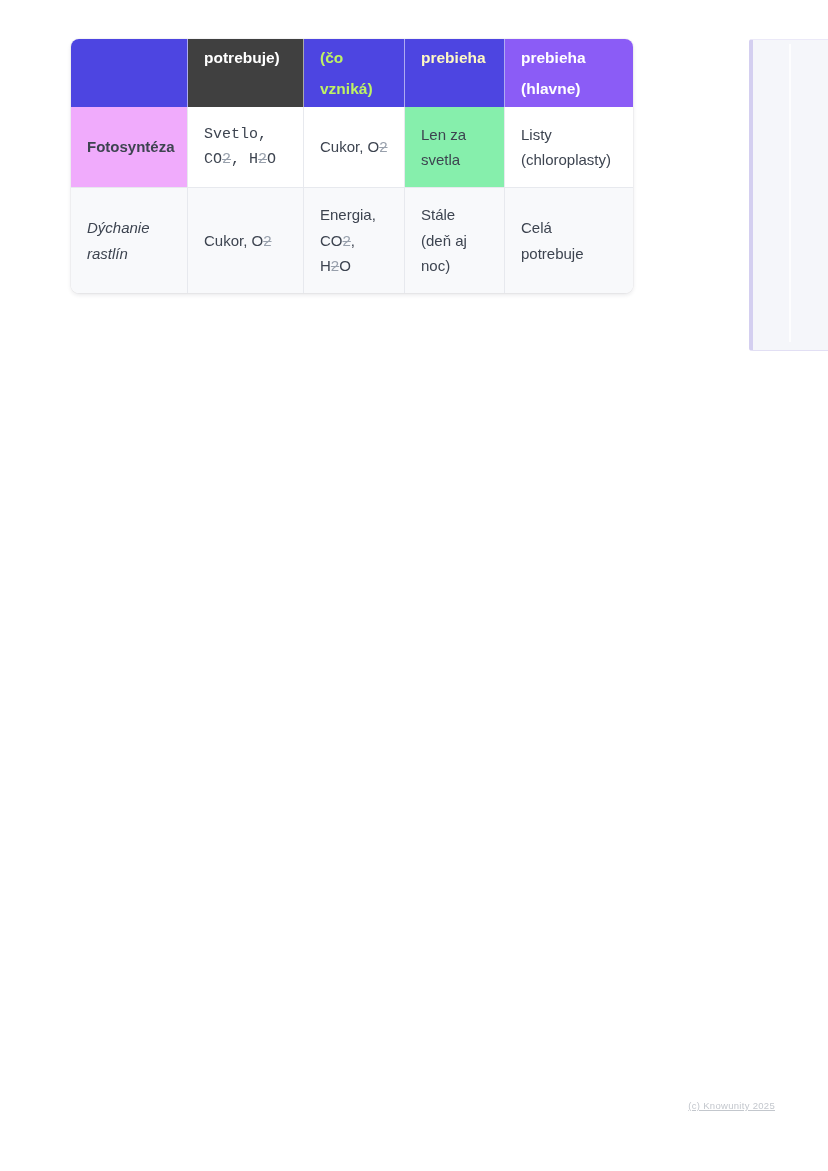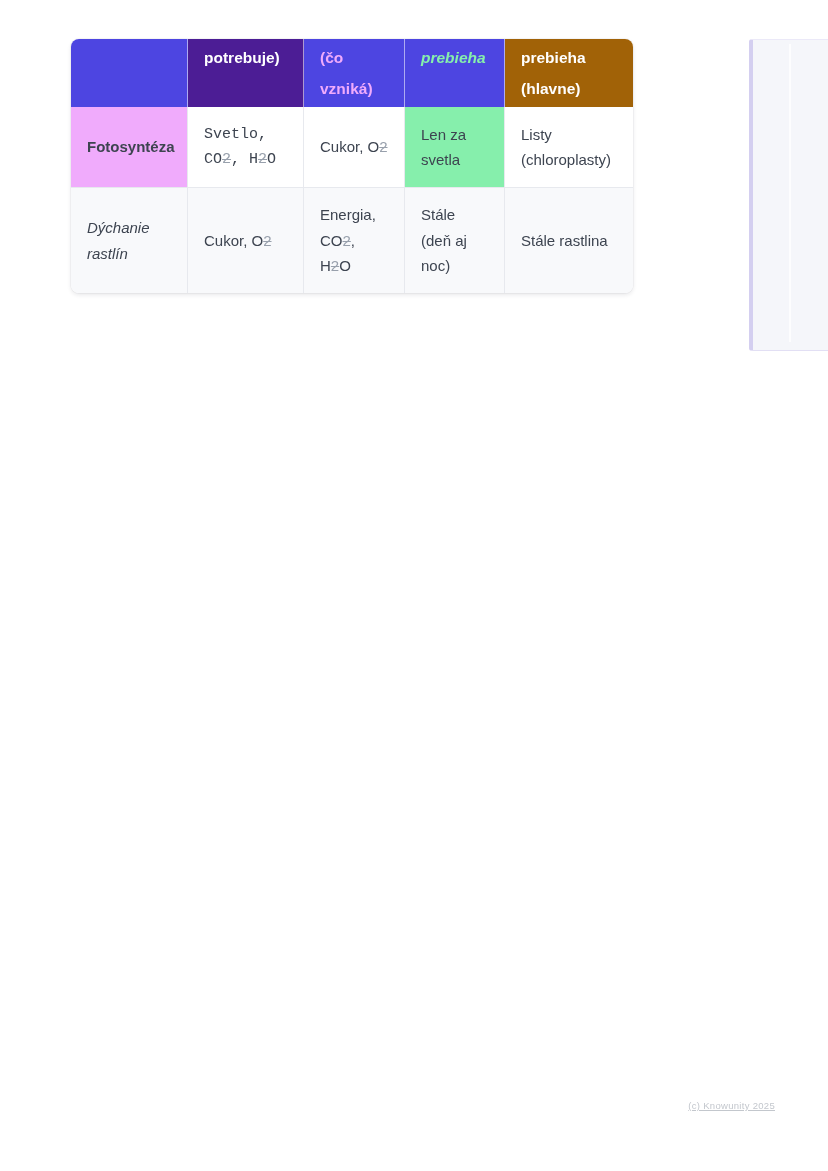--- a/index.html
+++ b/index.html
@@ -98,40 +98,40 @@
     <colgroup id="cmp-cols">
         <col style="width: 117px;">
         <col style="width: 116px;">
         <col style="width: 101px;">
         <col style="width: 100px;">
         <col style="width: 128px;">
       </colgroup>
     <thead>
       <tr id="cmp-head-row">
           <th style="background: rgb(77, 69, 225); color: rgb(255, 255, 255);"></th>
-          <th style="background: #4c1d95; color: rgb(255, 255, 255);">potrebuje)</th>
-          <th style="background: rgb(77, 69, 225); color: #f0abfc;">(čo vzniká)</th>
-          <th style="background: rgb(77, 69, 225); color: #86efac; font-style: italic;">prebieha</th>
-          <th style="background: #a16207; color: rgb(255, 255, 255);">prebieha (hlavne)</th>
+          <th style="background: #404040; color: rgb(255, 255, 255);">potrebuje)</th>
+          <th style="background: rgb(77, 69, 225); color: #bef264;">(čo vzniká)</th>
+          <th style="background: rgb(77, 69, 225); color: #fef9c3;">prebieha</th>
+          <th style="background: #8b5cf6; color: rgb(255, 255, 255);">prebieha (hlavne)</th>
         </tr>
     </thead>
     <tbody id="cmp-body">
         <tr class="r0">
           <td style="background: #f0abfc; font-weight: bold;">Fotosyntéza</td>
           <td style="background: rgb(255, 255, 255); font-family: Liberation Mono, monospace;">Svetlo, CO<s style="color: rgb(152, 160, 172);">2</s>, H<s style="color: rgb(152, 160, 172);">2</s>O</td>
           <td style="background: rgb(255, 255, 255);">Cukor, O<s style="color: rgb(152, 160, 172);">2</s></td>
           <td style="background: #86efac;">Len za svetla</td>
           <td style="background: rgb(255, 255, 255);">Listy (chloroplasty)</td>
         </tr>
         <tr class="r1">
           <td style="background: rgb(248, 249, 251); font-style: italic;">Dýchanie rastlín</td>
           <td style="background: rgb(248, 249, 251);">Cukor, O<s style="color: rgb(152, 160, 172);">2</s></td>
           <td style="background: rgb(248, 249, 251);">Energia, CO<s style="color: rgb(152, 160, 172);">2</s>, H<s style="color: rgb(152, 160, 172);">2</s>O</td>
           <td style="background: rgb(248, 249, 251);">Stále (deň aj noc)</td>
-          <td style="background: rgb(248, 249, 251);">Stále rastlina</td>
+          <td style="background: rgb(248, 249, 251);">Celá potrebuje</td>
         </tr>
       </tbody>
   </table>
 </div>
 
 <div class="side-callout"></div>
 
 <div class="footer-copy">(c) Knowunity 2025</div>
 
 </body></html>

